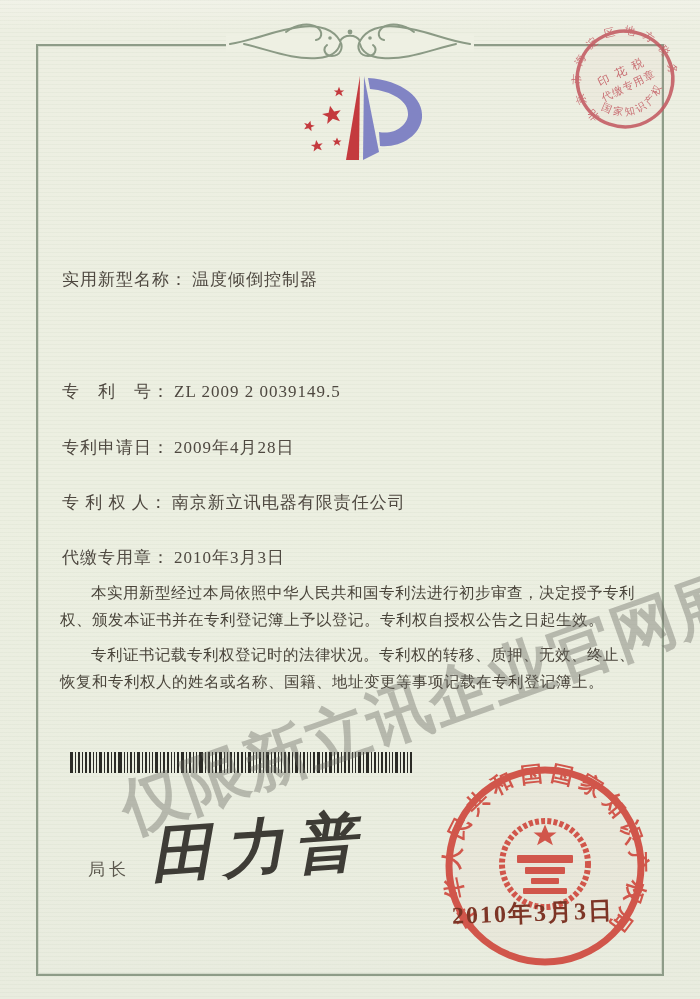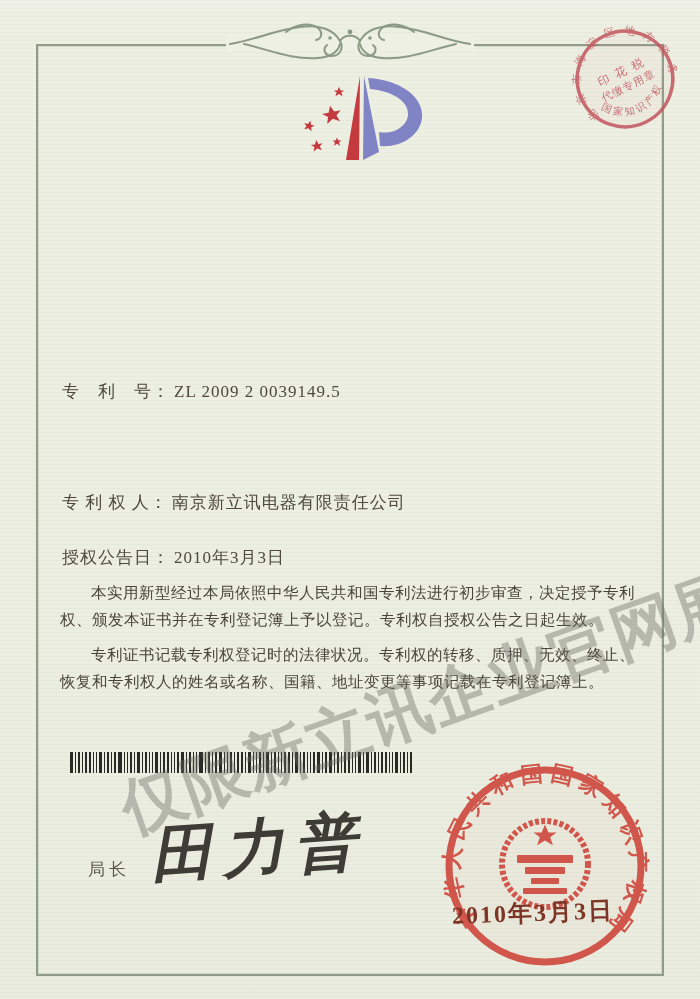--- a/index.html
+++ b/index.html
@@ -120,28 +120,34 @@
              C114,67 127,58 128,47 C129,33 112,23 90,21 Z" fill="#8184c4"></path>
 
     <use href="#star" transform="translate(59,24) scale(0.52)" fill="#c43a3e"></use>
     <use href="#star" transform="translate(52,47) scale(0.95) rotate(-12)" fill="#c43a3e"></use>
     <use href="#star" transform="translate(29,58) scale(0.55) rotate(15)" fill="#c43a3e"></use>
     <use href="#star" transform="translate(37,78) scale(0.6) rotate(-8)" fill="#c43a3e"></use>
     <use href="#star" transform="translate(57,74) scale(0.45)" fill="#c43a3e"></use>
   </svg>
 
 
+  <div class="field" style="top:268px">
+    <span>实用新型名称：</span><span class="val">温度倾倒控制器</span>
+  </div>
   <div class="field" style="top:380px">
     <span>专　利　号：</span><span class="val">ZL 2009 2 0039149.5</span>
   </div>
+  <div class="field" style="top:436px">
+    <span>专利申请日：</span><span class="val">2009年4月28日</span>
+  </div>
   <div class="field" style="top:491px">
     <span>专 利 权 人：</span><span class="val">南京新立讯电器有限责任公司</span>
   </div>
   <div class="field" style="top:546px">
-    <span>授权公告日：</span><span class="val">2010年3月3日</span>
+    <span>代缴专用章：</span><span class="val">2010年3月3日</span>
   </div>
 
   <div class="paras">
     <p>本实用新型经过本局依照中华人民共和国专利法进行初步审查，决定授予专利权、颁发本证书并在专利登记簿上予以登记。专利权自授权公告之日起生效。</p>
     <p>专利证书记载专利权登记时的法律状况。专利权的转移、质押、无效、终止、恢复和专利权人的姓名或名称、国籍、地址变更等事项记载在专利登记簿上。</p>
   </div>
 
   <div class="barcode">
       <i style="width: 3px;"></i>
       <i style="width: 1px;"></i>

